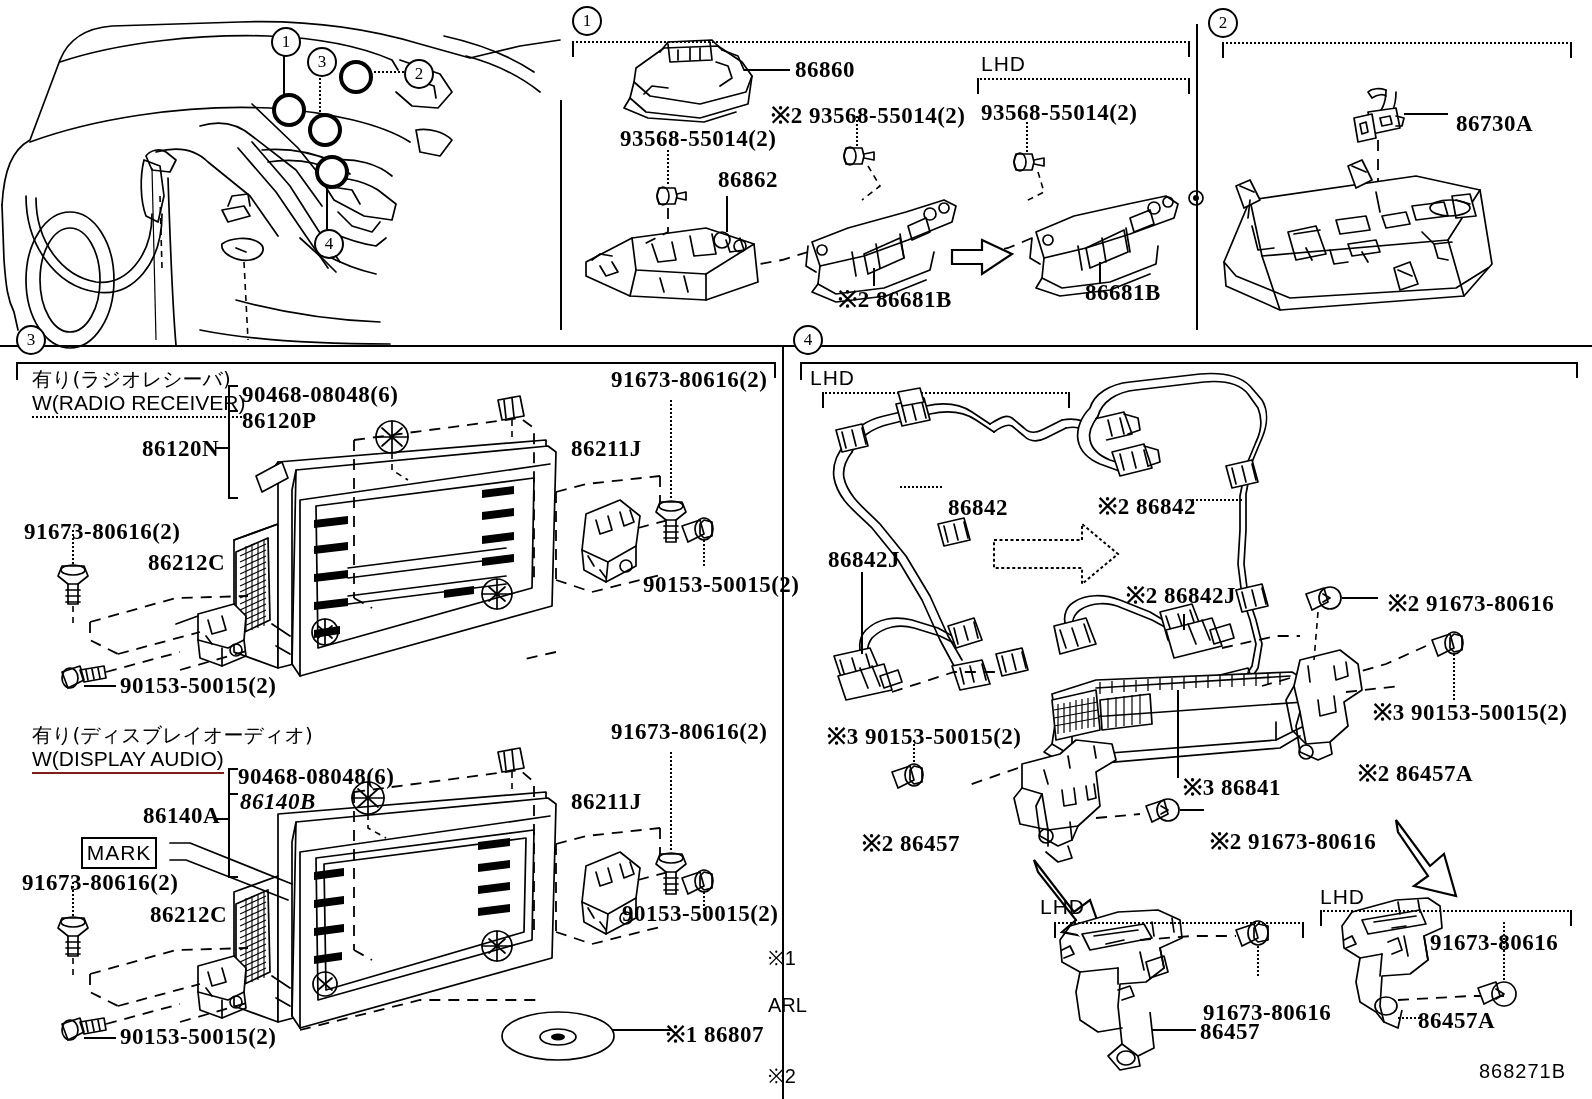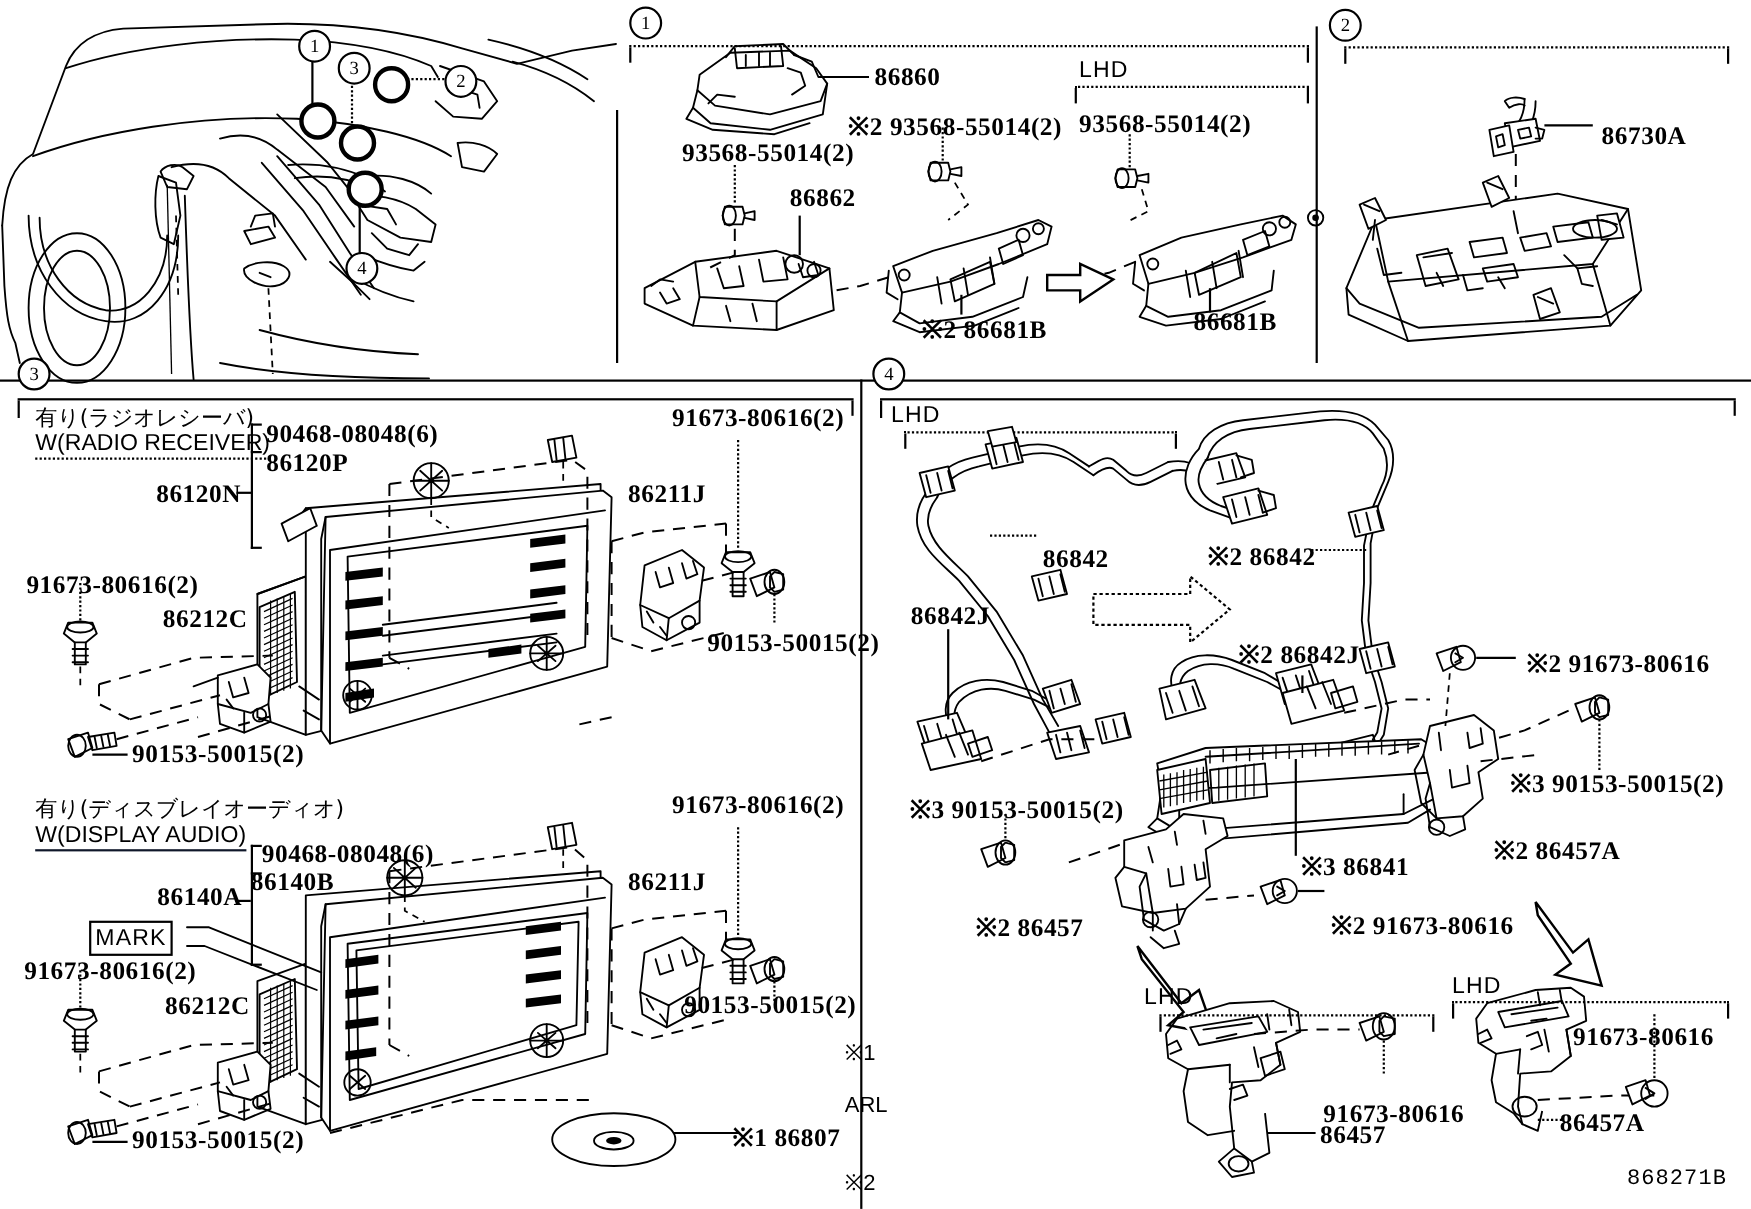--- a/index.html
+++ b/index.html
@@ -15,34 +15,34 @@
   .lead{position:absolute;background:#000;}
   .dleadh{position:absolute;height:0;border-top:2px dotted #000;}
   .panel-bracket{position:absolute;border-top:2px dotted #000;}
   .panel-bracket::before{content:"";position:absolute;left:0;top:0;width:2px;height:14px;background:#000;}
   .panel-bracket::after{content:"";position:absolute;right:0;top:0;width:2px;height:14px;background:#000;}
   .panel-bracket.solidl::before{height:16px;}
   .vsep{position:absolute;width:0;border-left:2px dotted #000;}
   .vsep.solid{border-left:2px solid #000;}
   .hsep{position:absolute;height:0;border-top:2px solid #000;}
   .ul{border-bottom:2px dotted #000;padding-bottom:1px;}
-  .ul2{border-bottom:2px solid #0f172a;padding-bottom:1px;}
+  .ul2{border-bottom:2px solid #7f1d1d;padding-bottom:1px;}
   .mapcard{position:absolute;border:2px solid #000;background:#fff;}
   .mapcard .ttl{position:absolute;left:0;right:0;top:0;height:28px;border-bottom:2px dotted #000;
       display:flex;align-items:center;justify-content:center;font-family:"Liberation Sans",sans-serif;
       font-size:20px;letter-spacing:1.5px;}
   .mapcard .pnum{position:absolute;left:0;right:0;top:32px;text-align:center;
       font-family:"Liberation Serif",serif;font-weight:bold;font-size:24px;}
   .mapcard .inner{position:absolute;border:2px dotted #000;}
   .markbox{position:absolute;border:2px solid #000;background:#fff;display:flex;align-items:center;
       justify-content:center;font-family:"Liberation Sans",sans-serif;font-size:21px;letter-spacing:1px;}
   .notes{position:absolute;font-size:20px;line-height:23.5px;white-space:pre;color:#000;}
   .notes span{display:block;}
   .notes .e{font-family:"Liberation Sans",sans-serif;font-size:20px;}
-  .sheetcode{position:absolute;font-family:Liberation Mono, monospace;font-size:20px;letter-spacing:1px;}
+  .sheetcode{position:absolute;font-family:Liberation Sans, sans-serif;font-size:20px;letter-spacing:1px;}
   svg{position:absolute;left:0;top:0;overflow:visible;}
   .art{fill:none;stroke:#000;stroke-width:1.7;stroke-linejoin:round;stroke-linecap:round;}
   .artthin{fill:none;stroke:#000;stroke-width:1.2;}
   .artw{fill:#fff;stroke:#000;stroke-width:1.7;stroke-linejoin:round;}
   .dash{fill:none;stroke:#000;stroke-width:1.8;stroke-dasharray:11 8;}
   .dashf{fill:none;stroke:#000;stroke-width:1.6;stroke-dasharray:6 5;}
   .bigarrow{fill:#fff;stroke:#000;stroke-width:2.2;stroke-linejoin:miter;}
   .bigarrowd{fill:#fff;stroke:#000;stroke-width:2;stroke-dasharray:3 2.5;}
   .blk{fill:#000;}
 </style>
@@ -581,21 +581,21 @@
 
       <ellipse class="art" cx="558" cy="1036" rx="56" ry="24"></ellipse>
       <ellipse class="art" cx="558" cy="1037" rx="18" ry="8"></ellipse>
       <ellipse class="blk" cx="558" cy="1037" rx="7" ry="3.4"></ellipse>
       <line class="lead" x1="612" y1="1030" x2="672" y2="1030" stroke="#000" stroke-width="2"></line>
       <path class="dash" d="M300,1030 L420,1000 L540,1000"></path>
     </g>
   </svg>
 
   <div class="pn" style="left:238px;top:764px;">90468-08048(6)</div>
-  <div class="pn" style="left:228px;top:789px;">86140B</div>
+  <div class="pn" style="left:240px;top:789px;font-style:italic;">86140B</div>
   <div class="pn" style="left:143px;top:803px;">86140A</div>
   <div class="pn" style="left:22px;top:870px;">91673-80616(2)</div>
   <div class="pn" style="left:150px;top:902px;">86212C</div>
   <div class="pn" style="left:120px;top:1024px;">90153-50015(2)</div>
   <div class="pn" style="left:611px;top:719px;">91673-80616(2)</div>
   <div class="pn" style="left:571px;top:789px;">86211J</div>
   <div class="pn" style="left:622px;top:901px;">90153-50015(2)</div>
   <div class="pn" style="left:666px;top:1017px;">※1 86807</div>
 
   <div class="cnum" style="left:793px;top:325px;">
@@ -824,21 +824,21 @@
 
   <div class="pn" style="left:948px;top:475px;margin-top:20px;">86842</div>
   <div class="pn" style="left:828px;top:547px;">86842J</div>
   <div class="pn" style="left:1098px;top:489px;">※2 86842</div>
   <div class="pn" style="left:1126px;top:578px;">※2 86842J</div>
   <div class="pn" style="left:1388px;top:586px;">※2 91673-80616</div>
   <div class="pn" style="left:1373px;top:695px;">※3 90153-50015(2)</div>
   <div class="pn" style="left:827px;top:719px;">※3 90153-50015(2)</div>
   <div class="pn" style="left:1183px;top:770px;">※3 86841</div>
   <div class="pn" style="left:1358px;top:756px;">※2 86457A</div>
-  <div class="pn" style="left:887px;top:826px;">※2 86457</div>
+  <div class="pn" style="left:862px;top:826px;">※2 86457</div>
   <div class="pn" style="left:1210px;top:824px;">※2 91673-80616</div>
 
   <div class="lhd" style="left:1040px;top:895px;">LHD</div>
   <div class="panel-bracket" style="left:1054px;top:922px;width:250px;"></div>
 
   <div class="pn" style="left:1203px;top:1000px;">91673-80616</div>
   <div class="pn" style="left:1200px;top:1019px;">86457</div>
 
   <div class="lhd" style="left:1320px;top:885px;">LHD</div>
   <div class="panel-bracket" style="left:1320px;top:910px;width:252px;"></div>

